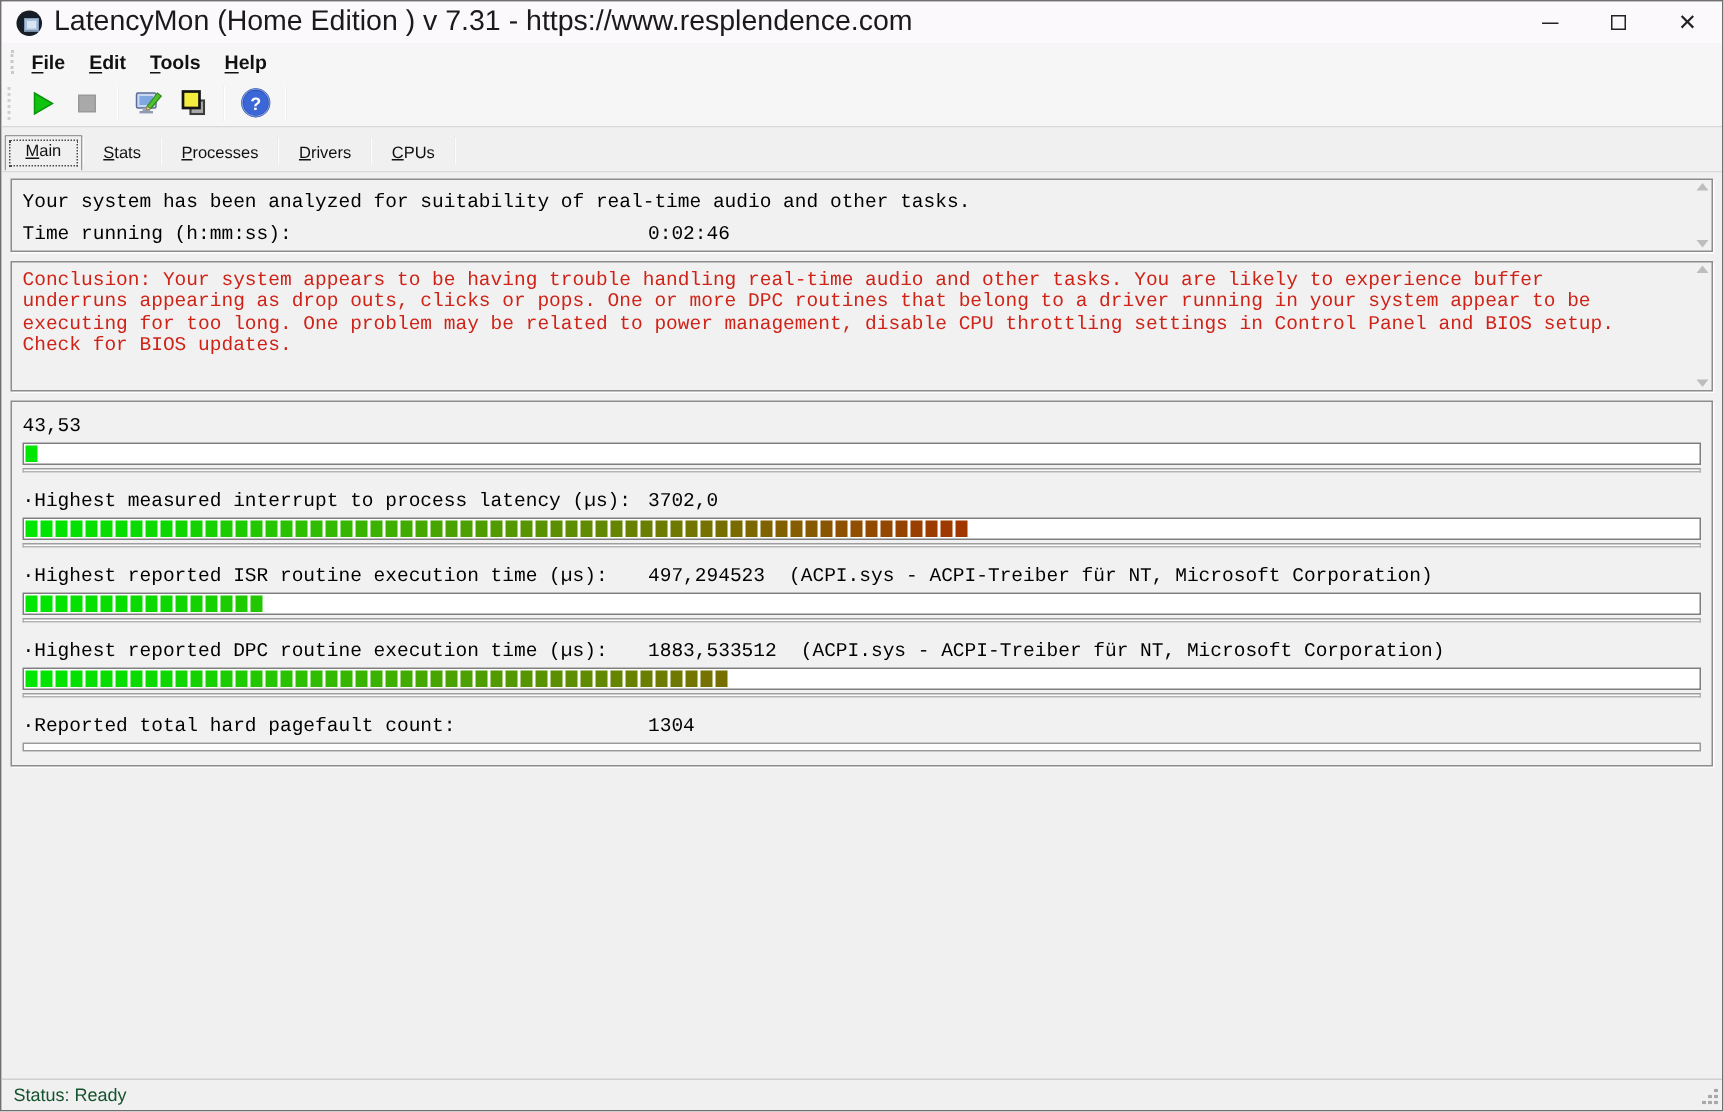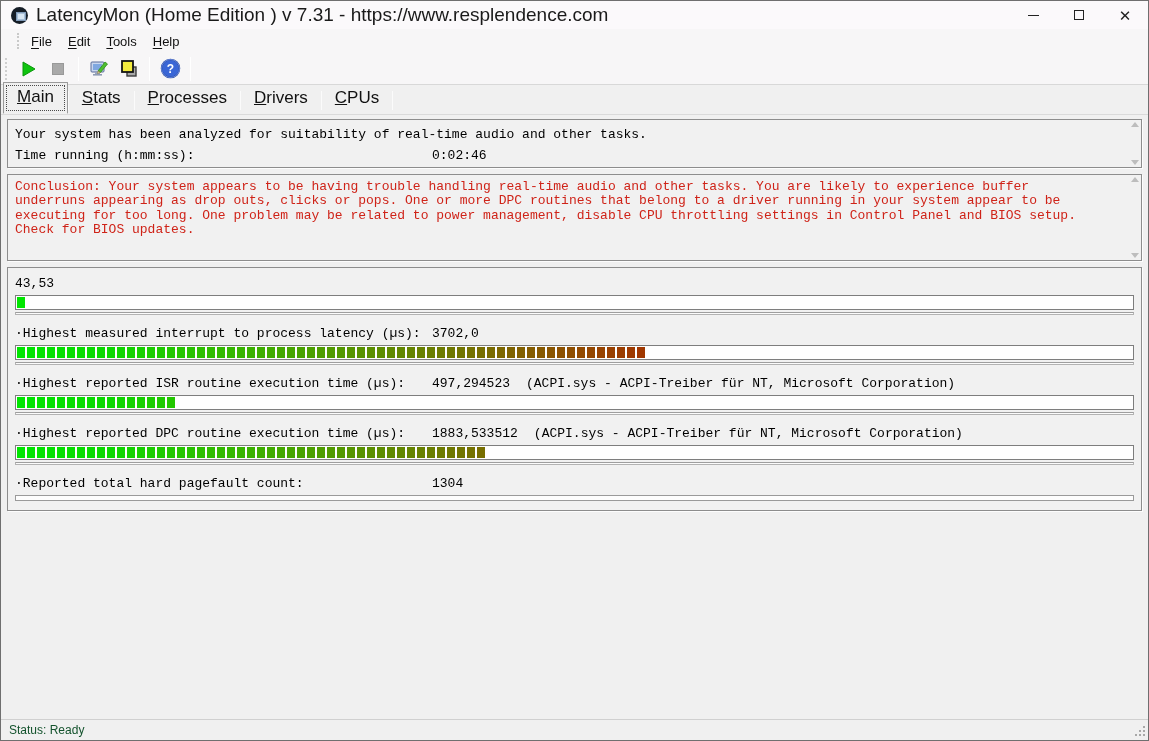--- a/index.html
+++ b/index.html
@@ -17,37 +17,37 @@
               box-shadow:inset 0 0 0 1px #a9c0d8; }
   .title-text { font-size:19px; color:#1a1a1a; }
   .win-controls { margin-left:auto; display:flex; height:100%; }
   .win-btn { width:46px; height:100%; display:flex; align-items:center; justify-content:center;
              color:#222; }
   .glyph-min { width:11px; height:1px; background:#222; display:block; }
   .glyph-max { width:10px; height:10px; border:1px solid #222; display:block; }
   .glyph-close { font-size:15px; line-height:1; color:#222; }
 
   
-  .menubar { height:24px; background:#f7f6f7; display:flex; align-items:center; padding-left:16px;
-             flex:none; position:relative; }
+  .menubar { height:24px; background:#f7f6f7; display:flex; align-items:center; padding-left:6px;
+             flex:none; position:relative;font-weight:bold; }
   .menubar::before { content:""; width:0; height:16px; border-left:2px dotted #c9c9c9; margin-right:4px; }
   .menu-item { font-size:13px; color:#111; padding:3px 8px; }
   .menu-item u { text-underline-offset:2px; }
 
   
   .toolbar { height:32px; background:#f7f6f7; border-bottom:1px solid #d8d8d8;
              display:flex; align-items:center; padding-left:4px; flex:none; }
   .toolbar::before { content:""; width:0; height:22px; border-left:2px dotted #cfcfcf; margin-right:6px; }
   .tb-btn { width:30px; height:26px; display:flex; align-items:center; justify-content:center; }
   .tb-sep { width:1px; height:24px; background:#c9c9c9; border-right:1px solid #ffffff; margin:0 5px; }
 
   
   .tabbar { height:30px; background:#f0f0f0; display:flex; align-items:flex-end; padding:3px 0 0 2px;
             border-bottom:1px solid #dadada; flex:none; }
-  .tab { font-size:17px; color:#111; padding:4px 13px 6px 13px; position:relative; }
+  .tab { font-size:11px; color:#111; padding:4px 13px 6px 13px; position:relative; }
   .tab-sep { width:1px; height:19px; background:#c4c4c4; border-right:1px solid #fbfbfb; margin-bottom:4px; }
   .tab.active { border:1px solid #9a9a9a; border-bottom-color:#f0f0f0; background:#f0f0f0;
                 border-radius:1px; }
   .tab.active::after { content:""; position:absolute; inset:2px; border:1px dotted #4a4a4a;
                 pointer-events:none; }
 
   
   .content { flex:1; background:#f0f0f0; padding:4px 6px 0 6px; overflow:hidden; }
   .panel { background:#f1f1f1; border:1px solid #8d8d8d; box-shadow:1px 1px 0 #fdfdfd;
            position:relative; margin-bottom:6px; }

